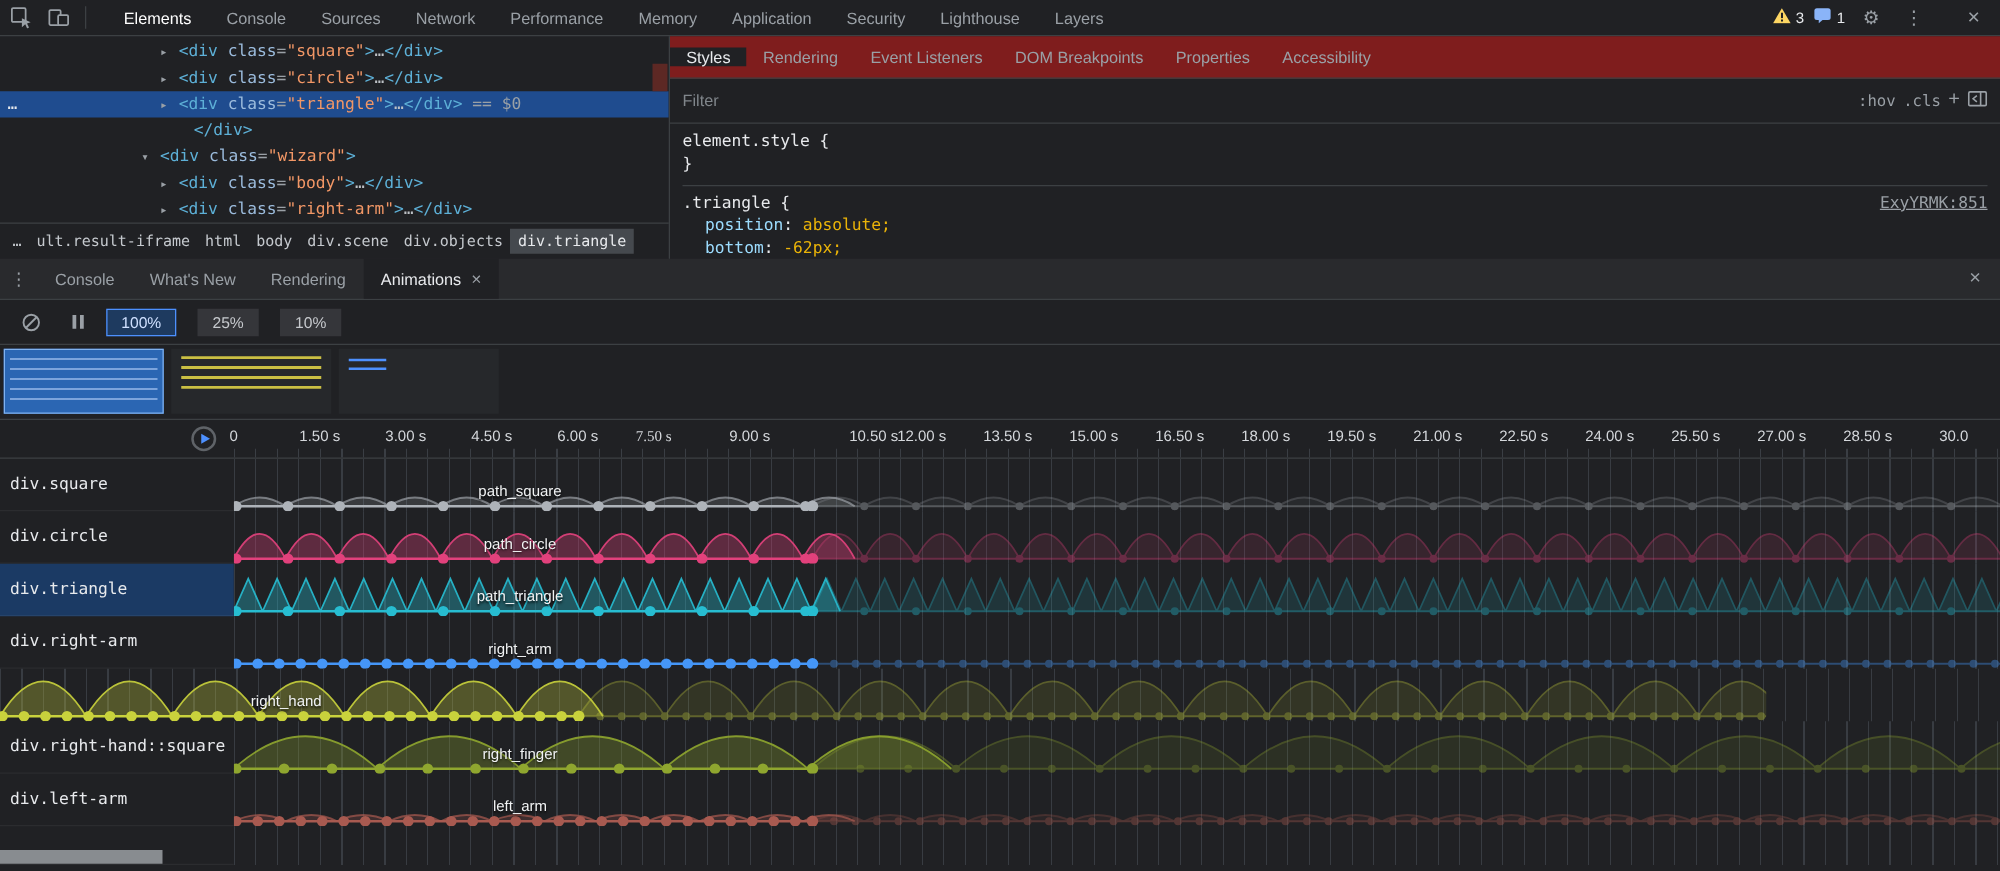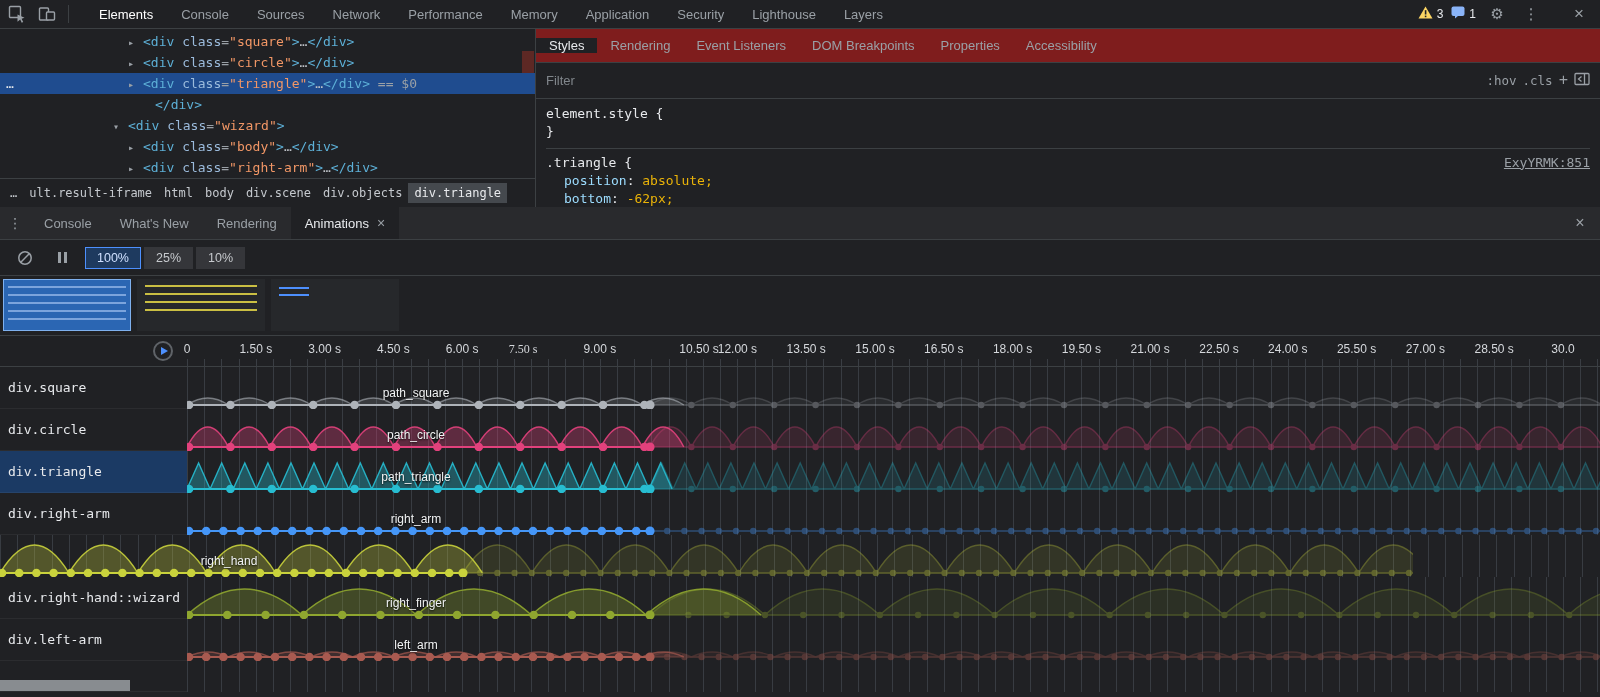--- a/index.html
+++ b/index.html
@@ -60,21 +60,21 @@
   .drawer-tabbar { height:33px; background:#292a2d; border-bottom:1px solid #3c4043; display:flex; align-items:stretch; }
   .drawer-kebab { width:30px; display:flex; align-items:center; justify-content:center; color:#9aa0a6; font-size:14px; }
   .drawer-tab { padding:0 14px; display:flex; align-items:center; gap:8px; color:#9aa0a6; white-space:nowrap; }
   .drawer-tab.selected { background:#202124; color:#e8eaed; }
   .tab-close { color:#9aa0a6; font-size:14px; }
   .drawer-close { margin-left:auto; width:40px; display:flex; align-items:center; justify-content:center; color:#9aa0a6; font-size:16px; }
 
   .anim-toolbar { height:36px; display:flex; align-items:center; gap:12px; padding:0 12px; border-bottom:1px solid #3c4043; }
   .pause-icon { display:flex; gap:3px; margin-left:8px; }
   .pause-icon i { display:block; width:3px; height:11px; background:#9aa0a6; }
-  .rates { display:flex; gap:3px; margin-left:6px;justify-content:center; }
+  .rates { display:flex; gap:17px; margin-left:6px;justify-content:center; }
   .rate-btn { padding:3px 11px; background:#35363a; color:#c6c9cd; font-size:12.5px; border:1px solid transparent; }
   .rate-btn.selected { background:rgba(26,115,232,0.3); border-color:#4d90fe; color:#cfe0ff; }
 
   .previews { height:60px; display:flex; gap:6px; padding:3px 0 3px 3px; border-bottom:1px solid #3c4043; }
   .preview { width:128px; height:52px; background:#26282b; position:relative; flex:none; }
   .preview.selected { background:#2b66b3; border:1px solid #7fb1ef; }
   .preview.selected .stripes { position:absolute; inset:6px 4px; background:repeating-linear-gradient(rgba(190,215,255,.55) 0 2px, transparent 2px 8px); }
   .stripes-yellow { position:absolute; left:8px; right:8px; top:6px; height:26px; background:repeating-linear-gradient(#cabf43 0 2px, transparent 2px 8px); }
   .line-blue { position:absolute; left:8px; height:2px; background:#4d90fe; }
   .line-blue.l1 { top:8px; width:30px; }
@@ -642,21 +642,21 @@
                 <circle cx="1357.4" cy="38" r="3.2" fill="#c9d23c"></circle>
                 <circle cx="1374.6" cy="38" r="3.2" fill="#c9d23c"></circle>
                 <circle cx="1391.8" cy="38" r="3.2" fill="#c9d23c"></circle>
                 <circle cx="1409.0" cy="38" r="3.2" fill="#c9d23c"></circle>
               </g>
             </svg>
             <div class="track-label">right_hand</div>
           </div>
         </div>
         <div class="anim-row">
-          <div class="row-label mono">div.right-hand::wizard</div>
+          <div class="row-label mono">div.right-hand::square</div>
           <div class="row-track">
             <svg class="track-svg" width="1413" height="42" viewBox="0 0 1413 42">
               <g>
                 <path d="M0.0 38 Q57.4 -14 114.8 38 M114.8 38 Q172.2 -14 229.6 38 M229.6 38 Q287.0 -14 344.4 38 M344.4 38 Q401.8 -14 459.2 38 M459.2 38 Q516.6 -14 574.0 38 " fill="#8fa62f" fill-opacity="0.3" stroke="#8fa62f" stroke-opacity="0.9" stroke-width="1.4"></path>
                 <line x1="0" y1="38" x2="463" y2="38" stroke="#8fa62f" stroke-width="2"></line>
                 <circle cx="2.0" cy="38" r="4.3" fill="#8fa62f"></circle>
                 <circle cx="40.3" cy="38" r="4.3" fill="#8fa62f"></circle>
                 <circle cx="78.6" cy="38" r="4.3" fill="#8fa62f"></circle>
                 <circle cx="116.9" cy="38" r="4.3" fill="#8fa62f"></circle>
                 <circle cx="155.2" cy="38" r="4.3" fill="#8fa62f"></circle>

